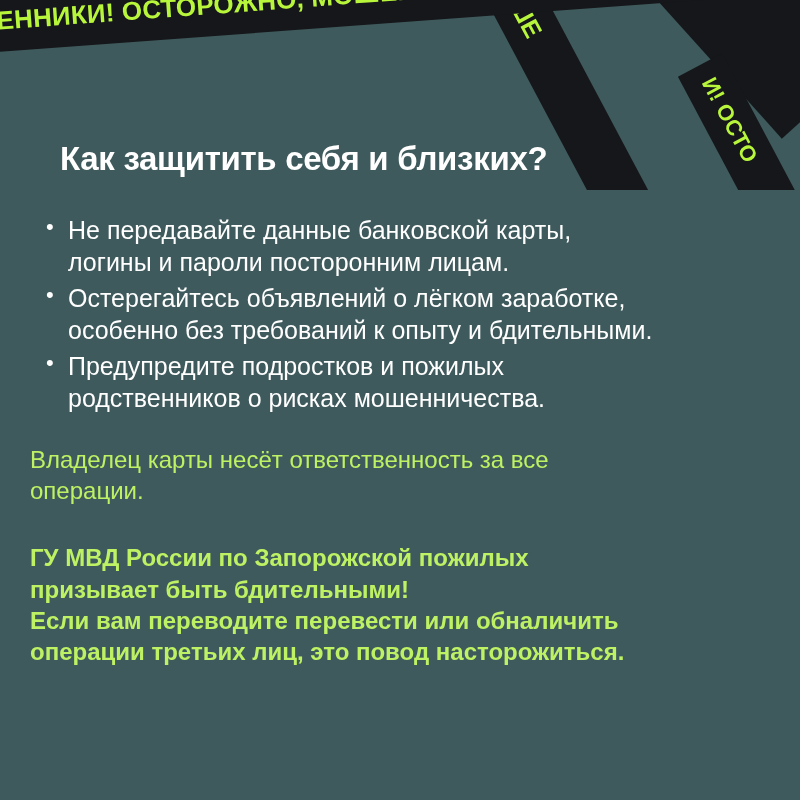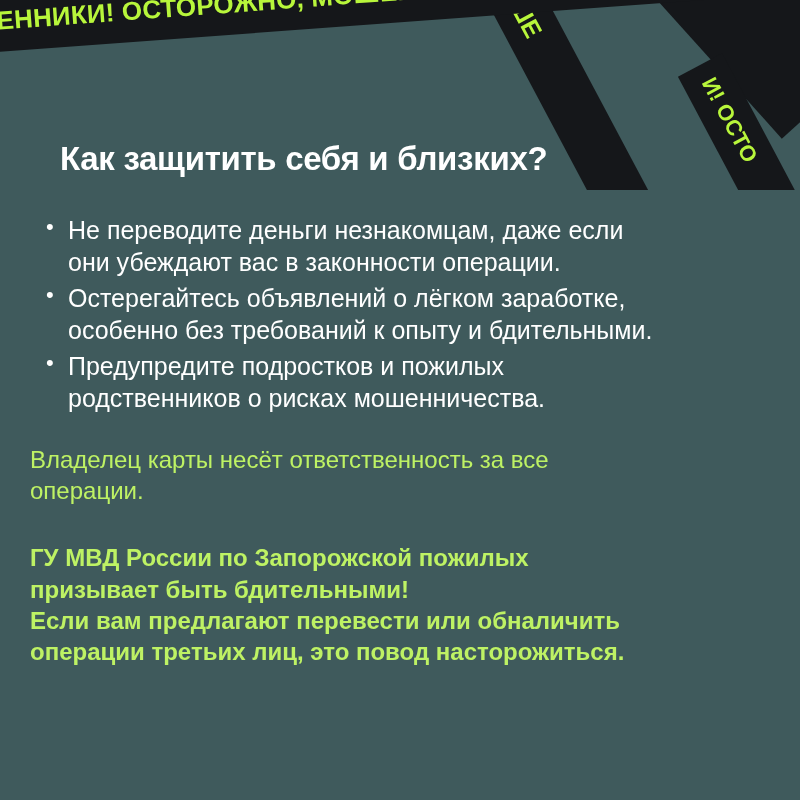--- a/index.html
+++ b/index.html
@@ -154,27 +154,27 @@
     </div>
     <div class="tape tape-main">
       <span>ОШЕННИКИ! ОСТОРОЖНО, МОШЕННИКИ! ОСТОРОЖНО</span>
     </div>
   </div>
 
   <div class="content">
     <h1 class="heading">Как защитить себя и близких?</h1>
 
     <ul class="tips">
-      <li>Не переводите деньги незнакомцам, даже если они убеждают вас в законности операции.</li>
+      <li>Не передавайте данные банковской карты, логины и пароли посторонним лицам.</li>
       <li>Остерегайтесь объявлений о лёгком заработке, особенно без требований к опыту и бдительными.</li>
       <li>Предупредите подростков и пожилых родственников о рисках мошенничества.</li>
     </ul>
 
     <p class="para">Владелец карты несёт ответственность за все операции.</p>
 
     <p class="para bold spaced">
       <span class="line">ГУ МВД России по Запорожской пожилых</span>
       <span class="line">призывает быть бдительными!</span>
-      <span class="line">Если вам предлагают перевести или обналичить</span>
+      <span class="line">Если вам переводите перевести или обналичить</span>
       <span class="line">операции третьих лиц, это повод насторожиться.</span>
     </p>
   </div>
 </div>
 
 </body></html>

